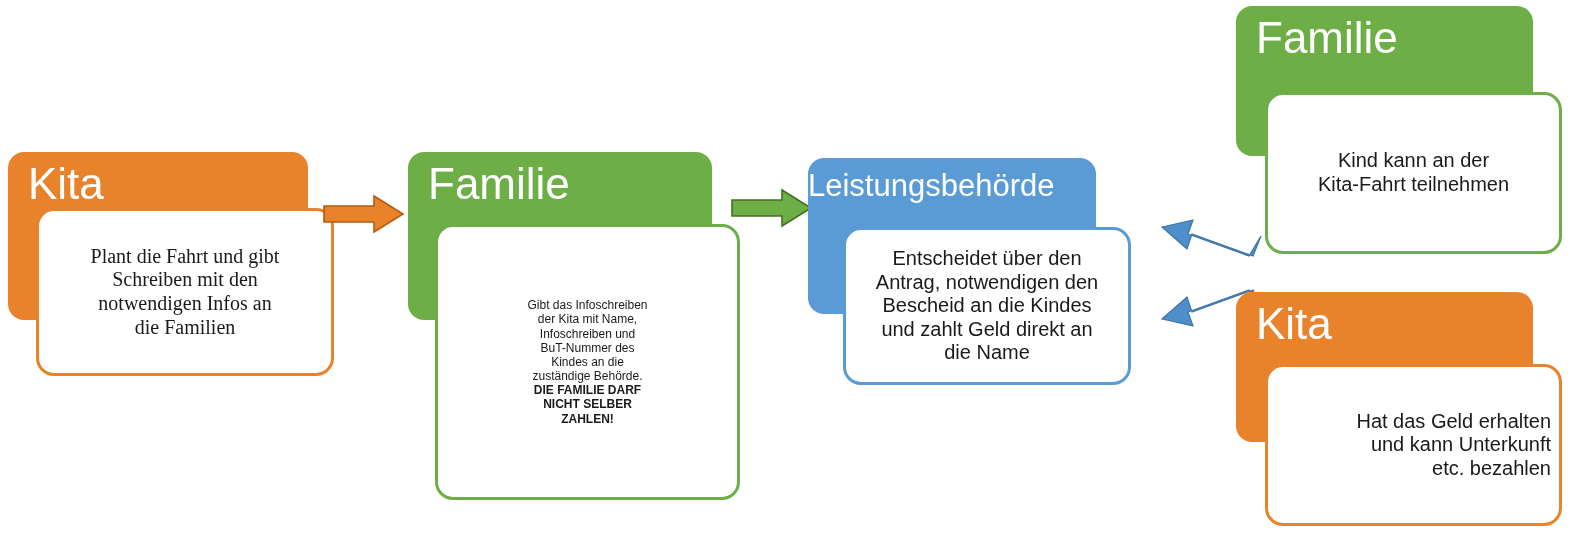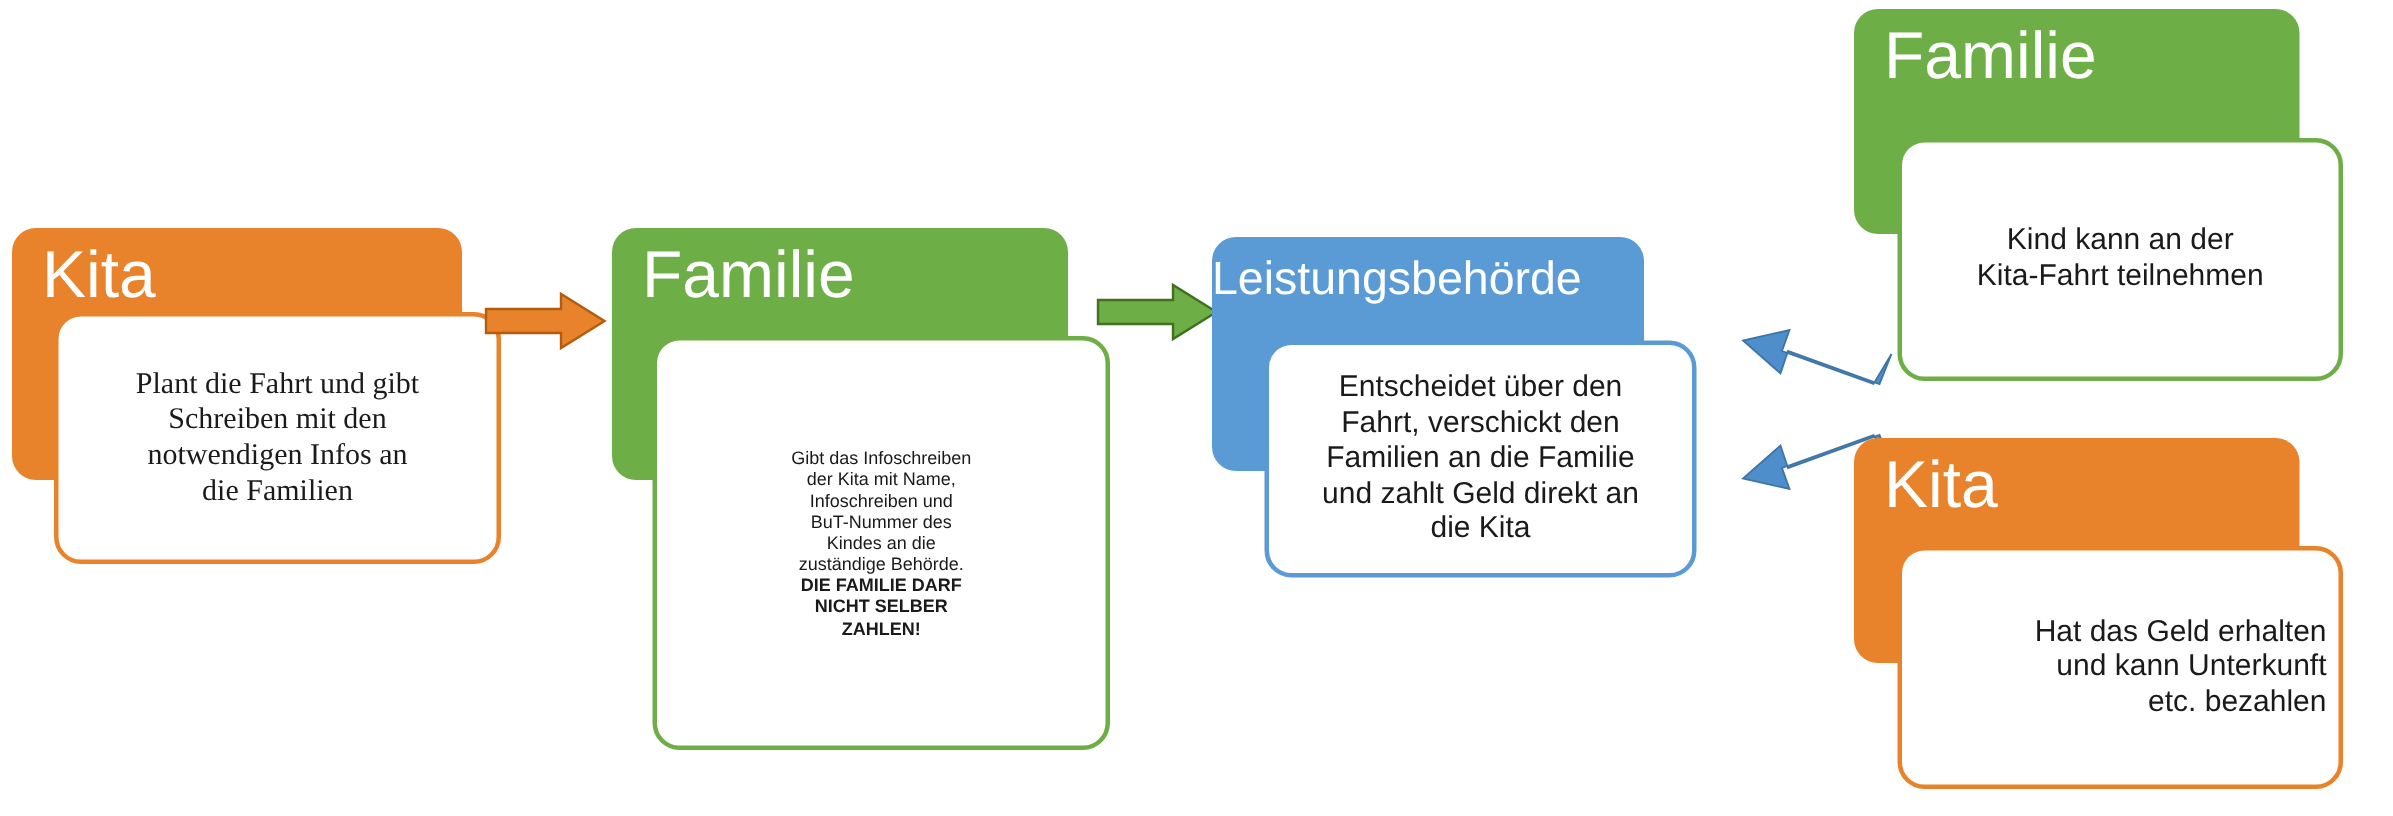--- a/index.html
+++ b/index.html
@@ -111,24 +111,24 @@
     </svg>
   </div>
 
   <div class="node">
     <div class="node-header" style="left:808px; top:158px; width:288px; height:156px; background:#5B9BD5;">
       <span class="node-header-label" style="font-size:31px; top:12px; left:0;">Leistungsbehörde</span>
     </div>
     <div class="node-body" style="left:843px; top:227px; width:288px; height:158px; border-color:#5B9BD5; font-size:20px;">
       <span class="body-text">
         <span>Entscheidet über den</span><br>
-        <span>Fahrt, verschickt den</span><br>
-        <span>Familien an die Familie</span><br>
+        <span>Antrag, notwendigen den</span><br>
+        <span>Bescheid an die Kindes</span><br>
         <span>und zahlt Geld direkt an</span><br>
-        <span>die Kita</span>
+        <span>die Name</span>
       </span>
     </div>
   </div>
 
   <div class="arrow" style="left:1158px; top:186px; width:110px; height:80px;">
     <svg width="110" height="80" viewBox="0 0 110 80" aria-hidden="true">
       <polygon points="4,60 12,40 73,62 78,47 103,69 72,76 77,62 16,40" fill="#4E8FCB" stroke="#3E74A6" stroke-width="1.2" transform="rotate(180 53.5 55)"></polygon>
     </svg>
   </div>
 

